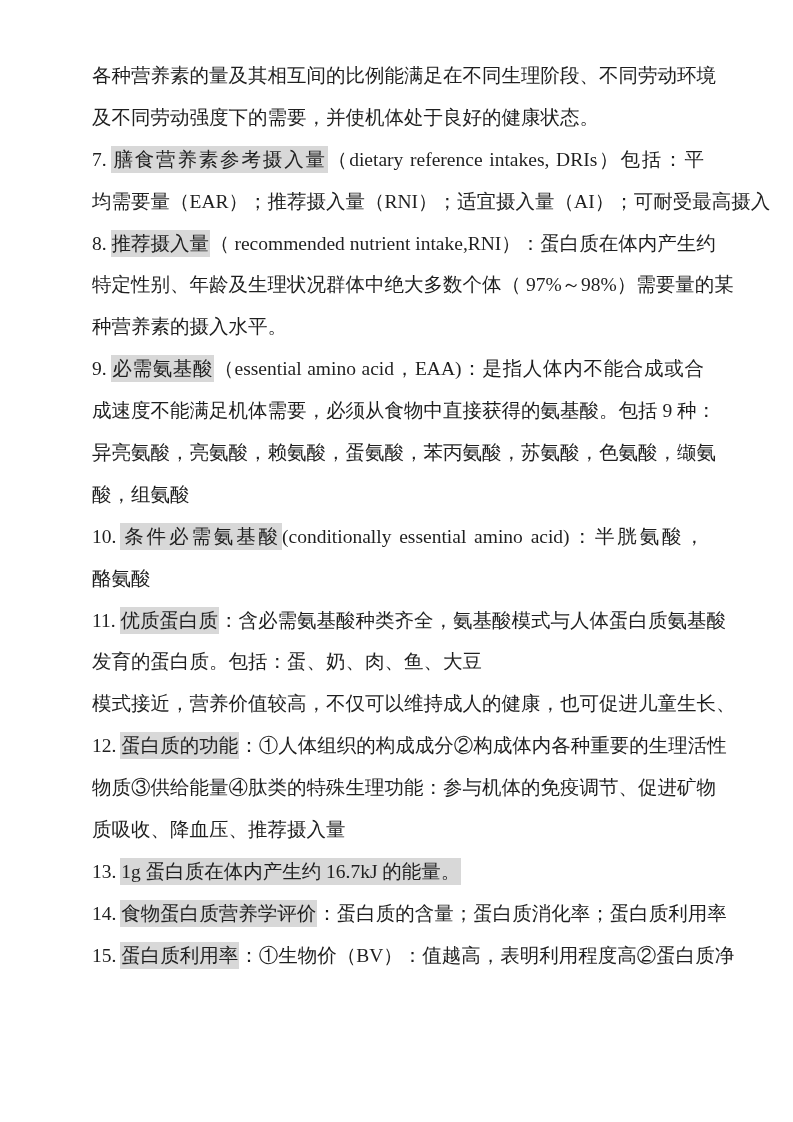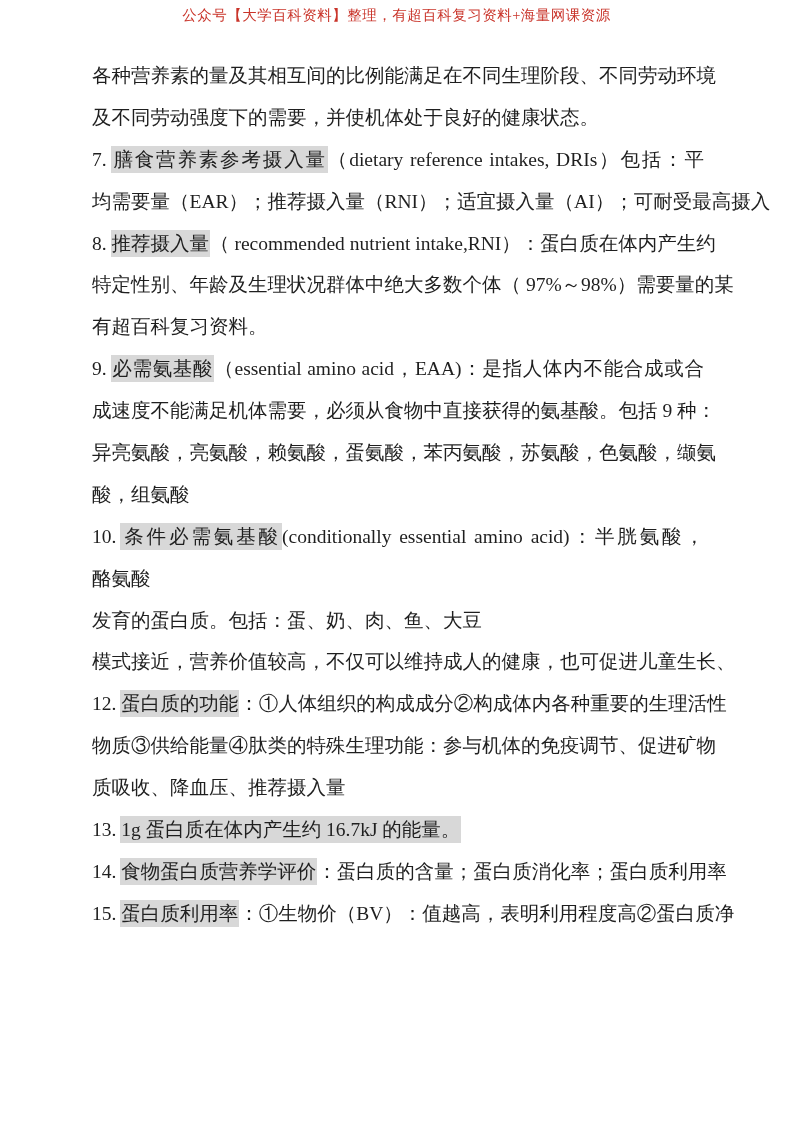--- a/index.html
+++ b/index.html
@@ -52,35 +52,35 @@
   .hl {
     background: var(--highlight-color);
     padding: 3px 1px;
     text-align: right;
   }
 </style>
 </head>
 <body>
 
 <div class="page">
-  <div class="watermark-header">公众号【大学百科资料】整理，有超百科复习资料+海量网课资源</div>
   <div class="doc-body" id="doc-body">
       <div class="line full"><span>各种营养素的量及其相互间的比例能满足在不同生理阶段、不同劳动环境</span></div>
       <div class="line"><span>及不同劳动强度下的需要，并使机体处于良好的健康状态。</span></div>
       <div class="line full"><span>7.</span> <span class="hl">膳食营养素参考摄入量</span><span>（dietary reference intakes, DRIs）包括：平</span></div>
       <div class="line full"><span>均需要量（EAR）；推荐摄入量（RNI）；适宜摄入量（AI）；可耐受最高摄入</span></div>
       <div class="line full"><span>8.</span> <span class="hl">推荐摄入量</span><span>（ recommended nutrient intake,RNI）：蛋白质在体内产生约</span></div>
       <div class="line full"><span>特定性别、年龄及生理状况群体中绝大多数个体（ 97%～98%）需要量的某</span></div>
-      <div class="line"><span>有超百科复习资料。</span></div>
+      <div class="line"><span>种营养素的摄入水平。</span></div>
       <div class="line full"><span>9.</span> <span class="hl">必需氨基酸</span><span>（essential amino acid，EAA)：是指人体内不能合成或合</span></div>
       <div class="line full"><span>成速度不能满足机体需要，必须从食物中直接获得的氨基酸。包括 9 种：</span></div>
       <div class="line full"><span>异亮氨酸，亮氨酸，赖氨酸，蛋氨酸，苯丙氨酸，苏氨酸，色氨酸，缬氨</span></div>
       <div class="line"><span>酸，组氨酸</span></div>
       <div class="line full"><span>10.</span> <span class="hl">条件必需氨基酸</span><span>(conditionally essential amino acid)：半胱氨酸，</span></div>
       <div class="line"><span>酪氨酸</span></div>
+      <div class="line full"><span>11.</span> <span class="hl">优质蛋白质</span><span>：含必需氨基酸种类齐全，氨基酸模式与人体蛋白质氨基酸</span></div>
       <div class="line"><span>发育的蛋白质。包括：蛋、奶、肉、鱼、大豆</span></div>
       <div class="line full"><span>模式接近，营养价值较高，不仅可以维持成人的健康，也可促进儿童生长、</span></div>
       <div class="line full"><span>12.</span> <span class="hl">蛋白质的功能</span><span>：①人体组织的构成成分②构成体内各种重要的生理活性</span></div>
       <div class="line full"><span>物质③供给能量④肽类的特殊生理功能：参与机体的免疫调节、促进矿物</span></div>
       <div class="line"><span>质吸收、降血压、推荐摄入量</span></div>
       <div class="line"><span>13.</span> <span class="hl">1g 蛋白质在体内产生约 16.7kJ 的能量。</span></div>
       <div class="line full"><span>14.</span> <span class="hl">食物蛋白质营养学评价</span><span>：蛋白质的含量；蛋白质消化率；蛋白质利用率</span></div>
       <div class="line full"><span>15.</span> <span class="hl">蛋白质利用率</span><span>：①生物价（BV）：值越高，表明利用程度高②蛋白质净</span></div>
     </div>
 </div>

